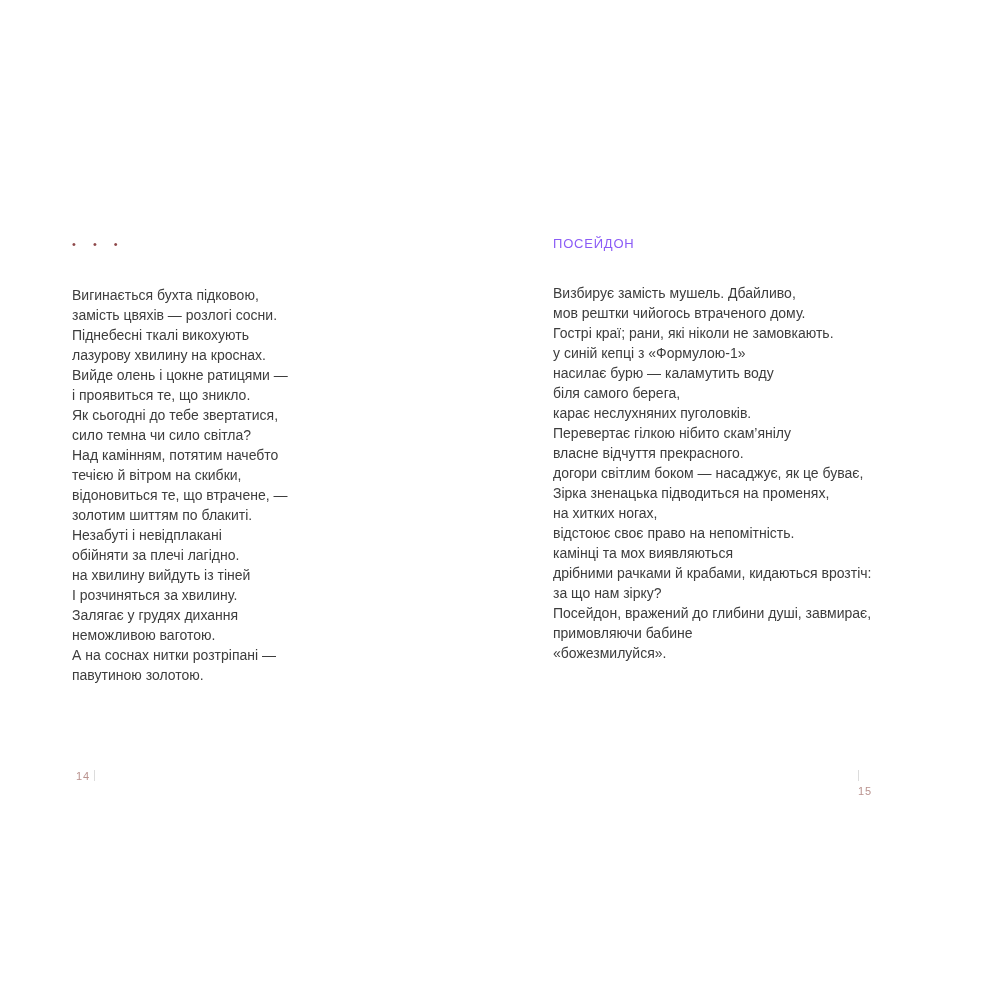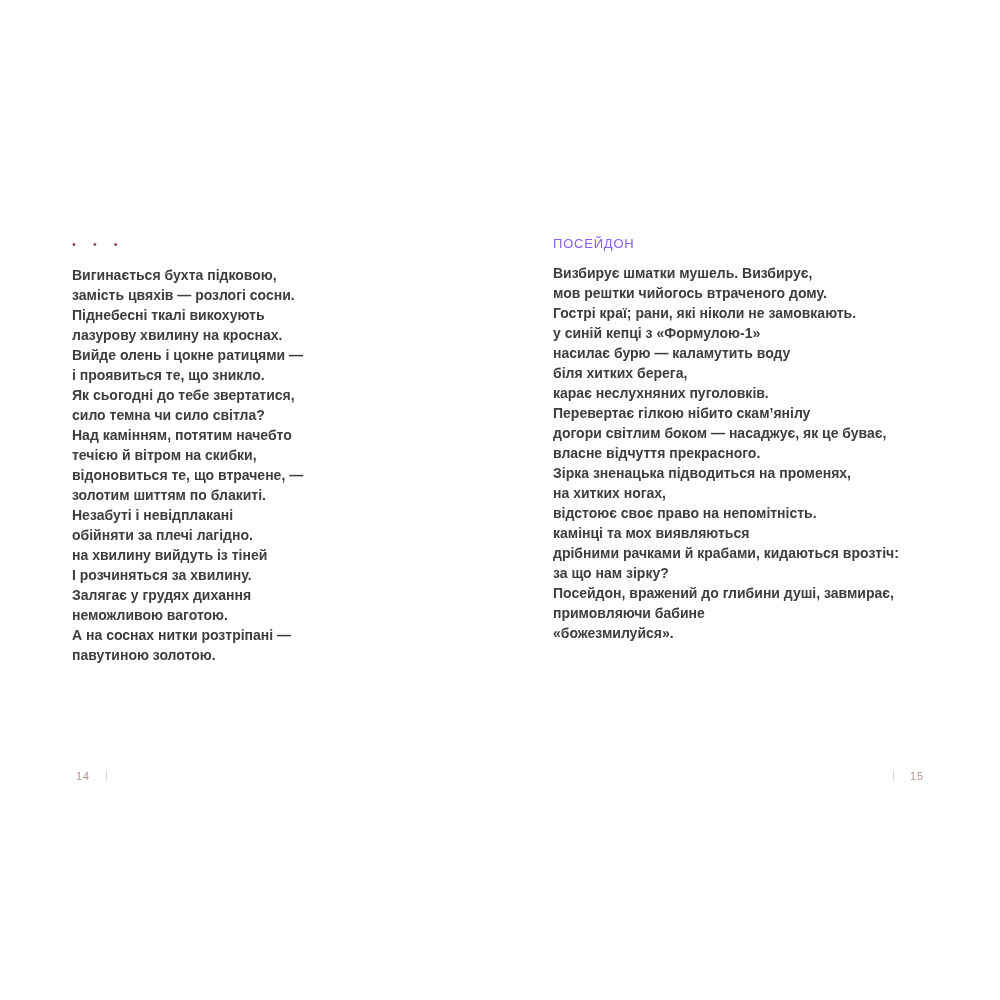--- a/index.html
+++ b/index.html
@@ -31,39 +31,38 @@
     height: 15px;
     font-weight: normal;
   }
   .poem-title.dots {
     font-size: 11px;
     letter-spacing: 7px;
     color: #8e4749;
     padding-top: 2px;
   }
   .poem-body {
-    margin-top: 12px;
-    font-weight: bold;
+    margin-top: 32px;
   }
   .poem-body .poem-line {
     font-size: 14px;
     line-height: 20px;
     color: #3d3d3d;
     white-space: nowrap;
   }
 
   .folio {
     position: absolute;
     top: 770px;
     display: flex;
     align-items: flex-start;
-    gap: 16px;
+    gap: 4px;
   }
   .folio.left  { left: 76px; }
-  .folio.right { left: 893px; }
+  .folio.right { left: 858px; flex-direction: column; }
   .folio .page-number {
     font-size: 11px;
     letter-spacing: 1px;
     color: #b9928e;
     line-height: 13px;
   }
   .folio .folio-divider {
     width: 1px;
     height: 11px;
     background: #dcdcdc;
@@ -96,30 +95,30 @@
         <div class="poem-line">Залягає у грудях дихання</div>
         <div class="poem-line">неможливою ваготою.</div>
         <div class="poem-line">А на соснах нитки розтріпані —</div>
         <div class="poem-line">павутиною золотою.</div>
       </div>
   </div>
 
   <div class="poem-column right">
     <div class="poem-title">ПОСЕЙДОН</div>
     <div class="poem-body">
-        <div class="poem-line">Визбирує шматки мушель. Визбирує,</div>
+        <div class="poem-line">Визбирує замість мушель. Дбайливо,</div>
         <div class="poem-line">мов рештки чийогось втраченого дому.</div>
         <div class="poem-line">Гострі краї; рани, які ніколи не замовкають.</div>
         <div class="poem-line">у синій кепці з «Формулою-1»</div>
         <div class="poem-line">насилає бурю — каламутить воду</div>
-        <div class="poem-line">біля хитких берега,</div>
+        <div class="poem-line">біля самого берега,</div>
         <div class="poem-line">карає неслухняних пуголовків.</div>
         <div class="poem-line">Перевертає гілкою нібито скам’янілу</div>
+        <div class="poem-line">власне відчуття прекрасного.</div>
         <div class="poem-line">догори світлим боком — насаджує, як це буває,</div>
-        <div class="poem-line">власне відчуття прекрасного.</div>
         <div class="poem-line">Зірка зненацька підводиться на променях,</div>
         <div class="poem-line">на хитких ногах,</div>
         <div class="poem-line">відстоює своє право на непомітність.</div>
         <div class="poem-line">камінці та мох виявляються</div>
         <div class="poem-line">дрібними рачками й крабами, кидаються врозтіч:</div>
         <div class="poem-line">за що нам зірку?</div>
         <div class="poem-line">Посейдон, вражений до глибини душі, завмирає,</div>
         <div class="poem-line">примовляючи бабине</div>
         <div class="poem-line">«божезмилуйся».</div>
       </div>

